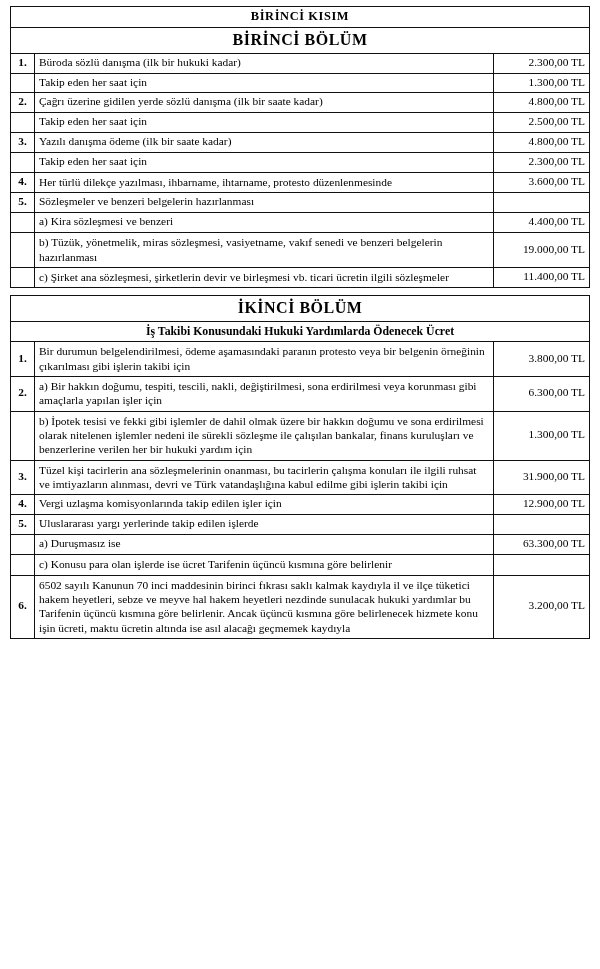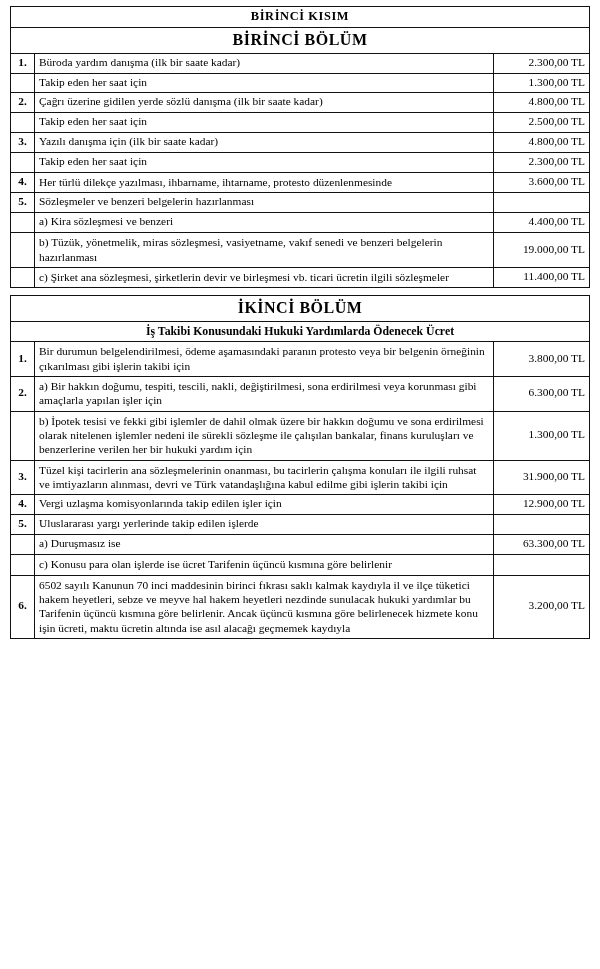--- a/index.html
+++ b/index.html
@@ -91,41 +91,41 @@
     <tbody>
       <tr>
         <td class="hdr-main" colspan="3">BİRİNCİ KISIM</td>
       </tr>
       <tr>
         <td class="hdr-sub" colspan="3">BİRİNCİ BÖLÜM</td>
       </tr>
 
       <tr>
         <td class="c-num">1.</td>
-        <td class="c-desc">Büroda yardım danışma (ilk bir saate kadar)</td>
+        <td class="c-desc">Büroda sözlü danışma (ilk bir hukuki kadar)</td>
         <td class="c-fee">2.300,00 TL</td>
       </tr>
       <tr>
         <td class="c-num-plain"></td>
         <td class="c-desc">Takip eden her saat için</td>
         <td class="c-fee">1.300,00 TL</td>
       </tr>
       <tr>
         <td class="c-num">2.</td>
         <td class="c-desc">Çağrı üzerine gidilen yerde sözlü danışma (ilk bir saate kadar)</td>
         <td class="c-fee">4.800,00 TL</td>
       </tr>
       <tr>
         <td class="c-num-plain"></td>
         <td class="c-desc">Takip eden her saat için</td>
         <td class="c-fee">2.500,00 TL</td>
       </tr>
       <tr>
         <td class="c-num">3.</td>
-        <td class="c-desc">Yazılı danışma için (ilk bir saate kadar)</td>
+        <td class="c-desc">Yazılı danışma ödeme (ilk bir saate kadar)</td>
         <td class="c-fee">4.800,00 TL</td>
       </tr>
       <tr>
         <td class="c-num-plain"></td>
         <td class="c-desc">Takip eden her saat için</td>
         <td class="c-fee">2.300,00 TL</td>
       </tr>
       <tr>
         <td class="c-num">4.</td>
         <td class="c-desc tall">Her türlü dilekçe yazılması, ihbarname, ihtarname, protesto düzenlenmesinde</td>

